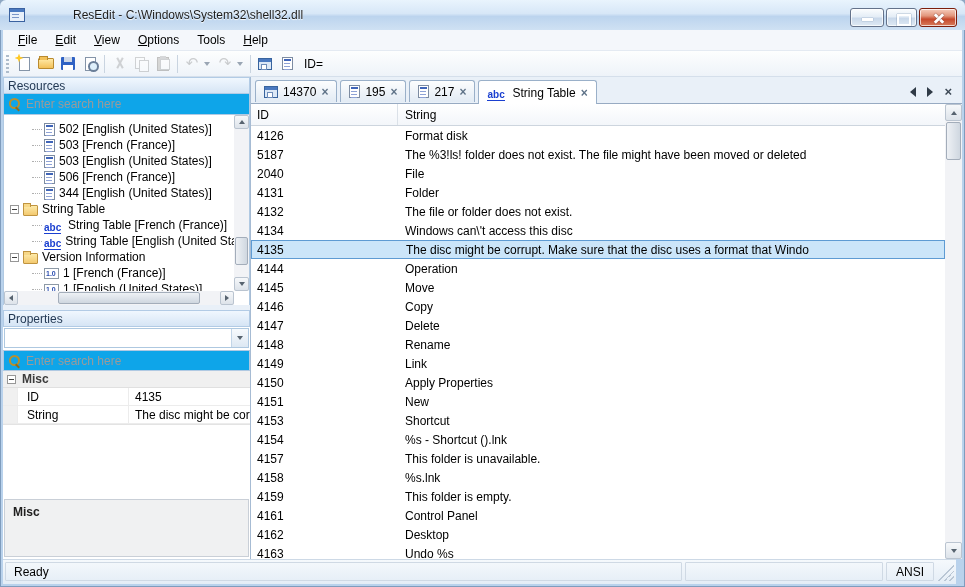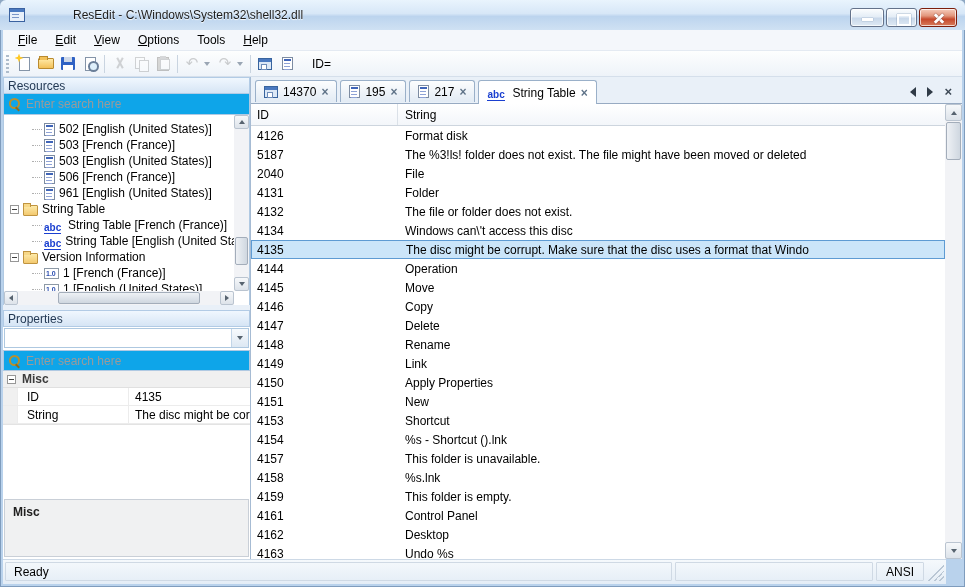--- a/index.html
+++ b/index.html
@@ -36,21 +36,21 @@
   .toolbar{ height:26px; background:linear-gradient(#fdfefe,#eef3f9); display:flex; align-items:center;
     margin:0 3px; border-bottom:1px solid #d5dfeb; padding-left:3px; }
   .tb-grip{ width:5px; height:18px; margin-right:4px;
     background:repeating-linear-gradient(#aebccb 0 2px, transparent 2px 4px); width:3px; }
   .tb-buttons{ display:flex; align-items:center; }
   .tb-btn{ width:22px; height:22px; display:flex; align-items:center; justify-content:center; border-radius:2px; }
   .tb-btn.disabled{ opacity:.4; filter:grayscale(.9); }
   .tb-sep{ width:1px; height:18px; background:#c9d4e0; margin:0 3px; }
   .tb-dd{ width:0; height:0; border-left:3px solid transparent; border-right:3px solid transparent;
     border-top:4px solid #9aa6b4; margin:0 4px 0 1px; }
-  .tb-idlabel{ margin-left:14px;text-align:center; }
+  .tb-idlabel{ margin-left:6px;text-align:center; }
   
   .tbi{ display:inline-block; position:relative; }
   .tbi-new-file{ width:11px; height:14px; background:#fff; border:1px solid #8494a8; }
   .tbi-new-file::before{ content:""; position:absolute; top:-4px; left:-5px; width:9px; height:9px; background:#ffc926;
     clip-path:polygon(50% 0,63% 37%,100% 50%,63% 63%,50% 100%,37% 63%,0 50%,37% 37%); }
   .tbi-open-folder{ width:16px; height:11px; background:linear-gradient(#ffe9a6,#f2c158); border:1px solid #b98a2e; border-radius:1px; }
   .tbi-open-folder::before{ content:""; position:absolute; top:-3px; left:0; width:7px; height:3px;
     background:#f2c158; border:1px solid #b98a2e; border-bottom:none; }
   .tbi-save{ width:14px; height:13px; background:#2f62c4; border-radius:1px; }
   .tbi-save::before{ content:""; position:absolute; top:0; left:3px; width:8px; height:5px; background:#cfd9e8; }
@@ -152,21 +152,21 @@
   .ghead .hc2{ flex:1; padding-left:7px; display:flex; align-items:center; }
   .rows{ position:absolute; top:22px; bottom:0; left:0; right:17px; overflow:hidden; }
   .row{ height:19px; display:flex; align-items:center; white-space:nowrap; }
   .row .c1{ width:147px; padding-left:6px; flex-shrink:0; }
   .row .c2{ flex:1; padding-left:7px; overflow:hidden; }
   .row.sel{ background:#cbe5f9; border:1px solid #5e9bd3; }
   .row.sel .c1{ padding-left:5px; }
   .gvscroll{ position:absolute; top:0; right:0; bottom:0; width:17px; background:#f2f3f6; display:flex; flex-direction:column; }
   .gvscroll .sb-btn{ height:17px; }
   
-  .statusbar{ position:absolute; left:3px; right:19px; bottom:3px; height:25px;
+  .statusbar{ position:absolute; left:3px; right:9px; bottom:3px; height:25px;
     background:linear-gradient(#f5f9fc,#e4edf6); border-top:1px solid #cdd9e6;
     display:flex; align-items:stretch; padding:2px 2px 3px; gap:3px; }
   .pane{ border:1px solid #cfd9e4; border-radius:1px; display:flex; align-items:center; padding:0 8px; }
   .pane-ready{ flex:1; }
   .pane-mid{ width:198px; }
   .pane-ansi{ width:48px; justify-content:center; }
   .grip{ width:17px; background:
     linear-gradient(135deg, transparent 0 55%, #b9c6d4 55% 60%, transparent 60% 70%, #b9c6d4 70% 75%, transparent 75% 85%, #b9c6d4 85% 90%, transparent 90%); }
 </style>
 </head>
@@ -265,21 +265,21 @@
               <span class="lbl">503 [English (United States)]</span>
             </div>
             <div class="titem lvl2">
               <span class="dots"></span>
               <span class="tbi tbi-menu-resource"></span>
               <span class="lbl">506 [French (France)]</span>
             </div>
             <div class="titem lvl2">
               <span class="dots"></span>
               <span class="tbi tbi-menu-resource"></span>
-              <span class="lbl">961 [English (United States)]</span>
+              <span class="lbl">344 [English (United States)]</span>
             </div>
             <div class="titem lvl1">
               <span class="ebox"></span>
               <span class="tbi tbi-folder"></span>
               <span class="lbl">String Table</span>
             </div>
             <div class="titem lvl2">
               <span class="dots"></span>
               <span class="tbi tbi-string-table"></span>
               <span class="lbl">String Table [French (France)]</span>

